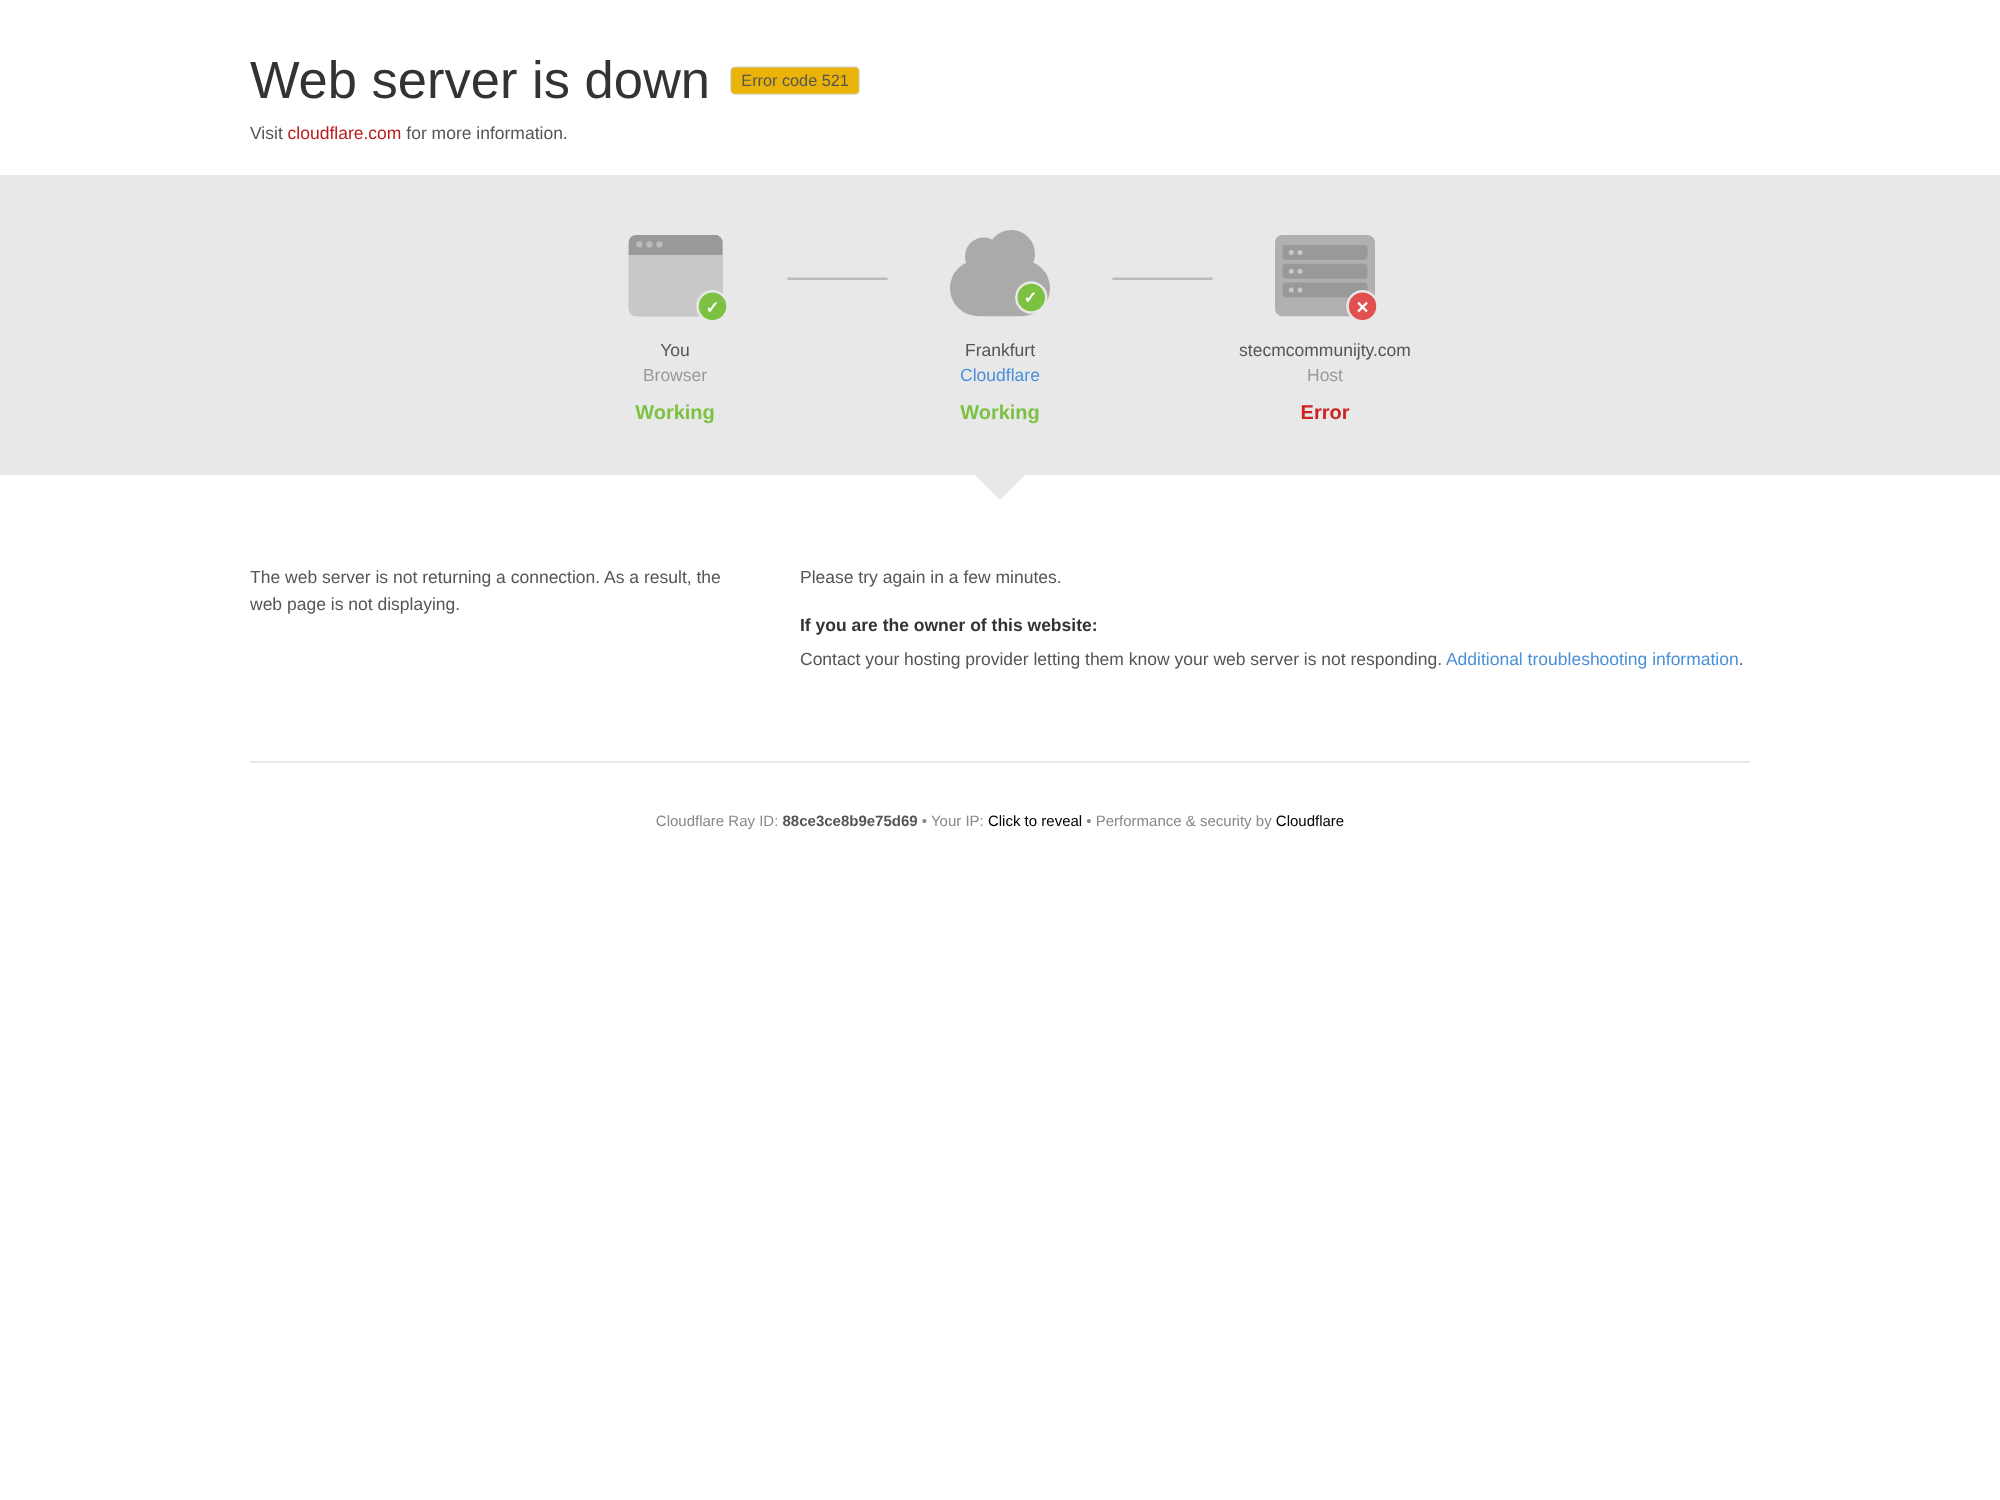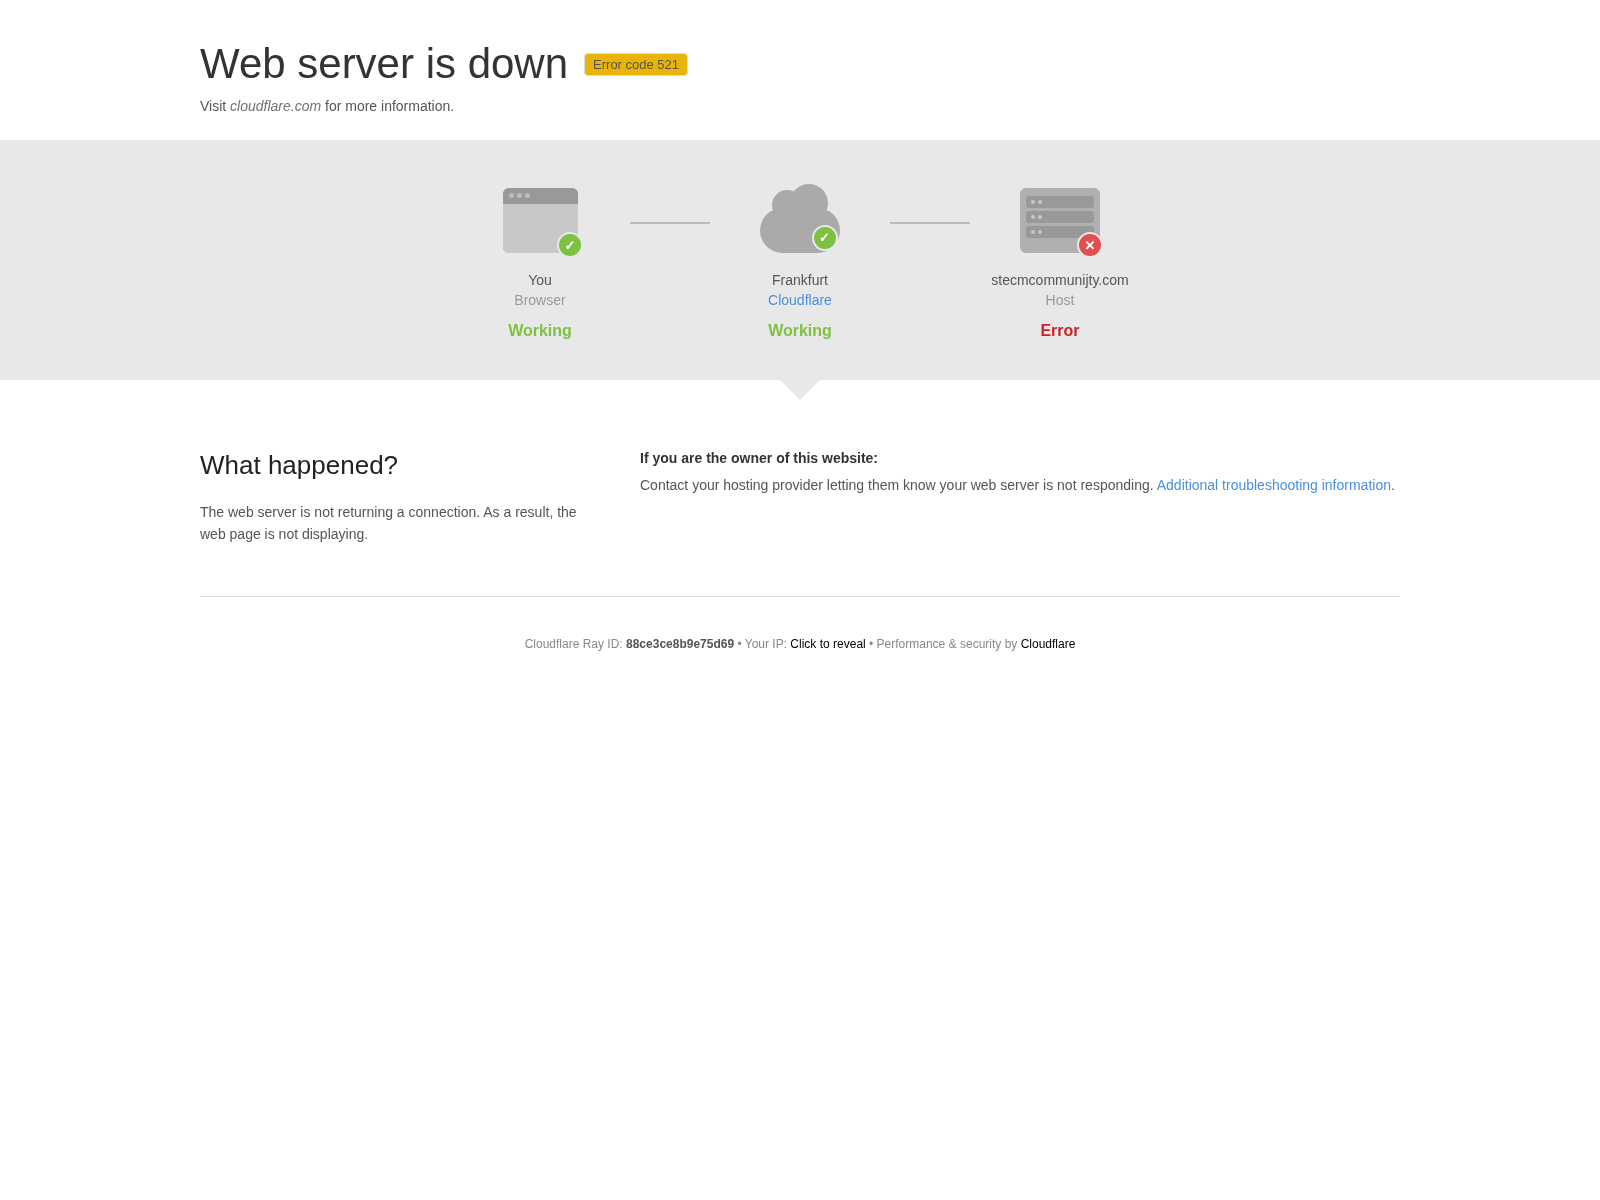--- a/index.html
+++ b/index.html
@@ -27,23 +27,22 @@
       border-radius: 4px;
       padding: 3px 8px;
       color: #555;
     }
     .visit-line {
       font-size: 14px;
       color: #555;
       margin-bottom: 6px;
     }
     .visit-line a {
-      color: #737373;
+      color: #b91c1c;
       text-decoration: none;
-      font-style: italic;
     }
     .timestamp {
       font-size: 13px;
       color: #555;
     }
 
     
     .status-section {
       background: #e8e8e8;
       padding: 40px 0;
@@ -337,24 +336,24 @@
     <span class="node-name">stecmcommunijty.com</span>
     <span class="node-type">Host</span>
     <span class="node-status status-error">Error</span>
   </div>
 
 </div>
 <div class="status-arrow"></div>
 
 <div class="main-content">
   <div class="left-col">
-    <h2>What happened?</h2>
     <p class="description">The web server is not returning a connection. As a result, the web page is not displaying.</p>
   </div>
   <div class="right-col">
+    <p class="section-text">Please try again in a few minutes.</p>
     <p class="section-title-bold">If you are the owner of this website:</p>
     <p class="section-text">
       <span>Contact your hosting provider letting them know your web server is not responding. </span><a href="#">Additional troubleshooting information</a><span>.</span>
     </p>
   </div>
 </div>
 
 <hr class="divider">
 
 <div class="footer">

